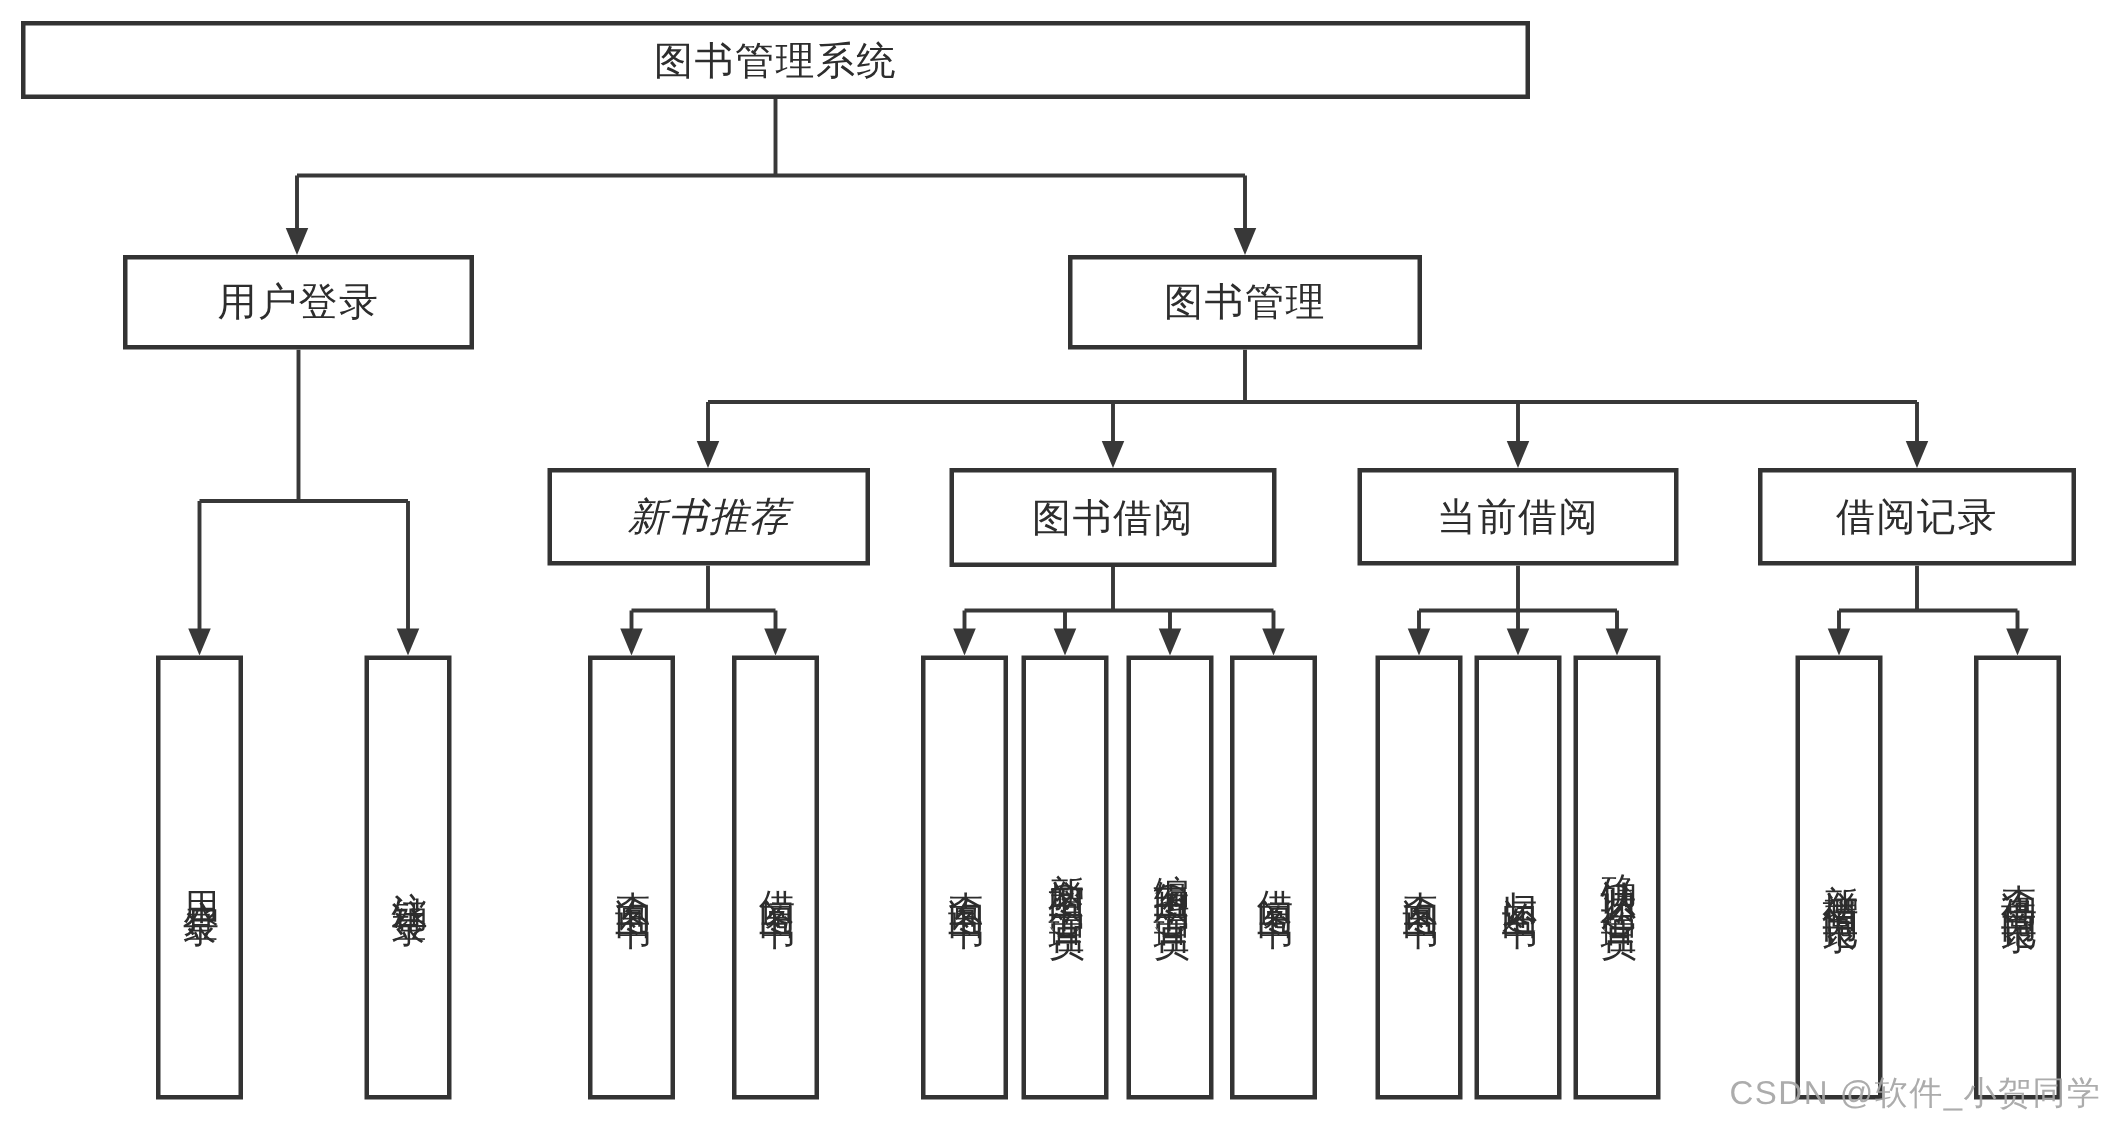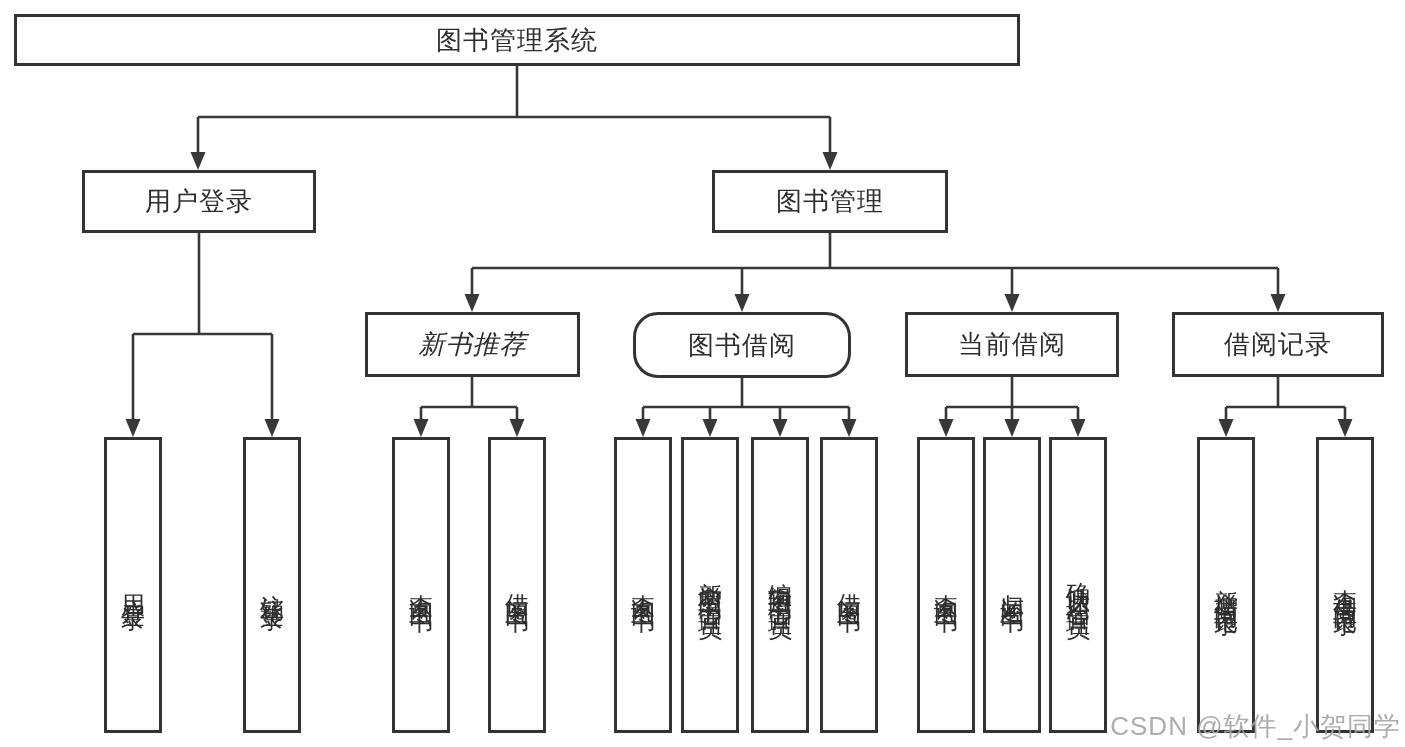--- a/index.html
+++ b/index.html
@@ -51,21 +51,21 @@
     text-orientation: mixed;
     color: #2d2d2d;
     font-size: 24px;
     letter-spacing: 5px;
     line-height: 1;
   }
   .watermark {
     position: absolute;
     right: 4px;
     bottom: 3px;
-    font-size: 26px;
+    font-size: 22px;
     letter-spacing: 1px;
     color: rgba(165, 165, 165, 0.92);
     z-index: 10;
     white-space: nowrap;
     margin-left: 36px;
   }
 </style>
 </head>
 <body>
 
@@ -110,21 +110,21 @@
       <path d="M1345 437 l-7.5 -18 h15 z"></path>
     </g>
   </svg>
 
   <div class="box" style="left:14px; top:14px; width:1006px; height:52px;">图书管理系统</div>
 
   <div class="box" style="left:82px; top:170px; width:234px; height:63px;">用户登录</div>
   <div class="box" style="left:712px; top:170px; width:236px; height:63px;">图书管理</div>
 
   <div class="box" style="left:365px; top:312px; width:215px; height:65px;font-style:italic;">新书推荐</div>
-  <div class="box" style="left:633px; top:312px; width:218px; height:66px;border-radius:25px;">图书借阅</div>
+  <div class="box" style="left:633px; top:312px; width:218px; height:66px;">图书借阅</div>
   <div class="box" style="left:1172px; top:312px; width:212px; height:65px;">借阅记录</div>
   <div class="box" style="left:905px; top:312px; width:214px; height:65px;">当前借阅</div>
 
   <div class="leaf" style="left:104px;">用户登录</div>
   <div class="leaf" style="left:243px;">注销登录</div>
 
   <div class="leaf" style="left:392px;">查询图书</div>
   <div class="leaf" style="left:488px;">借阅图书</div>
 
   <div class="leaf" style="left:614px;">查询图书</div>

